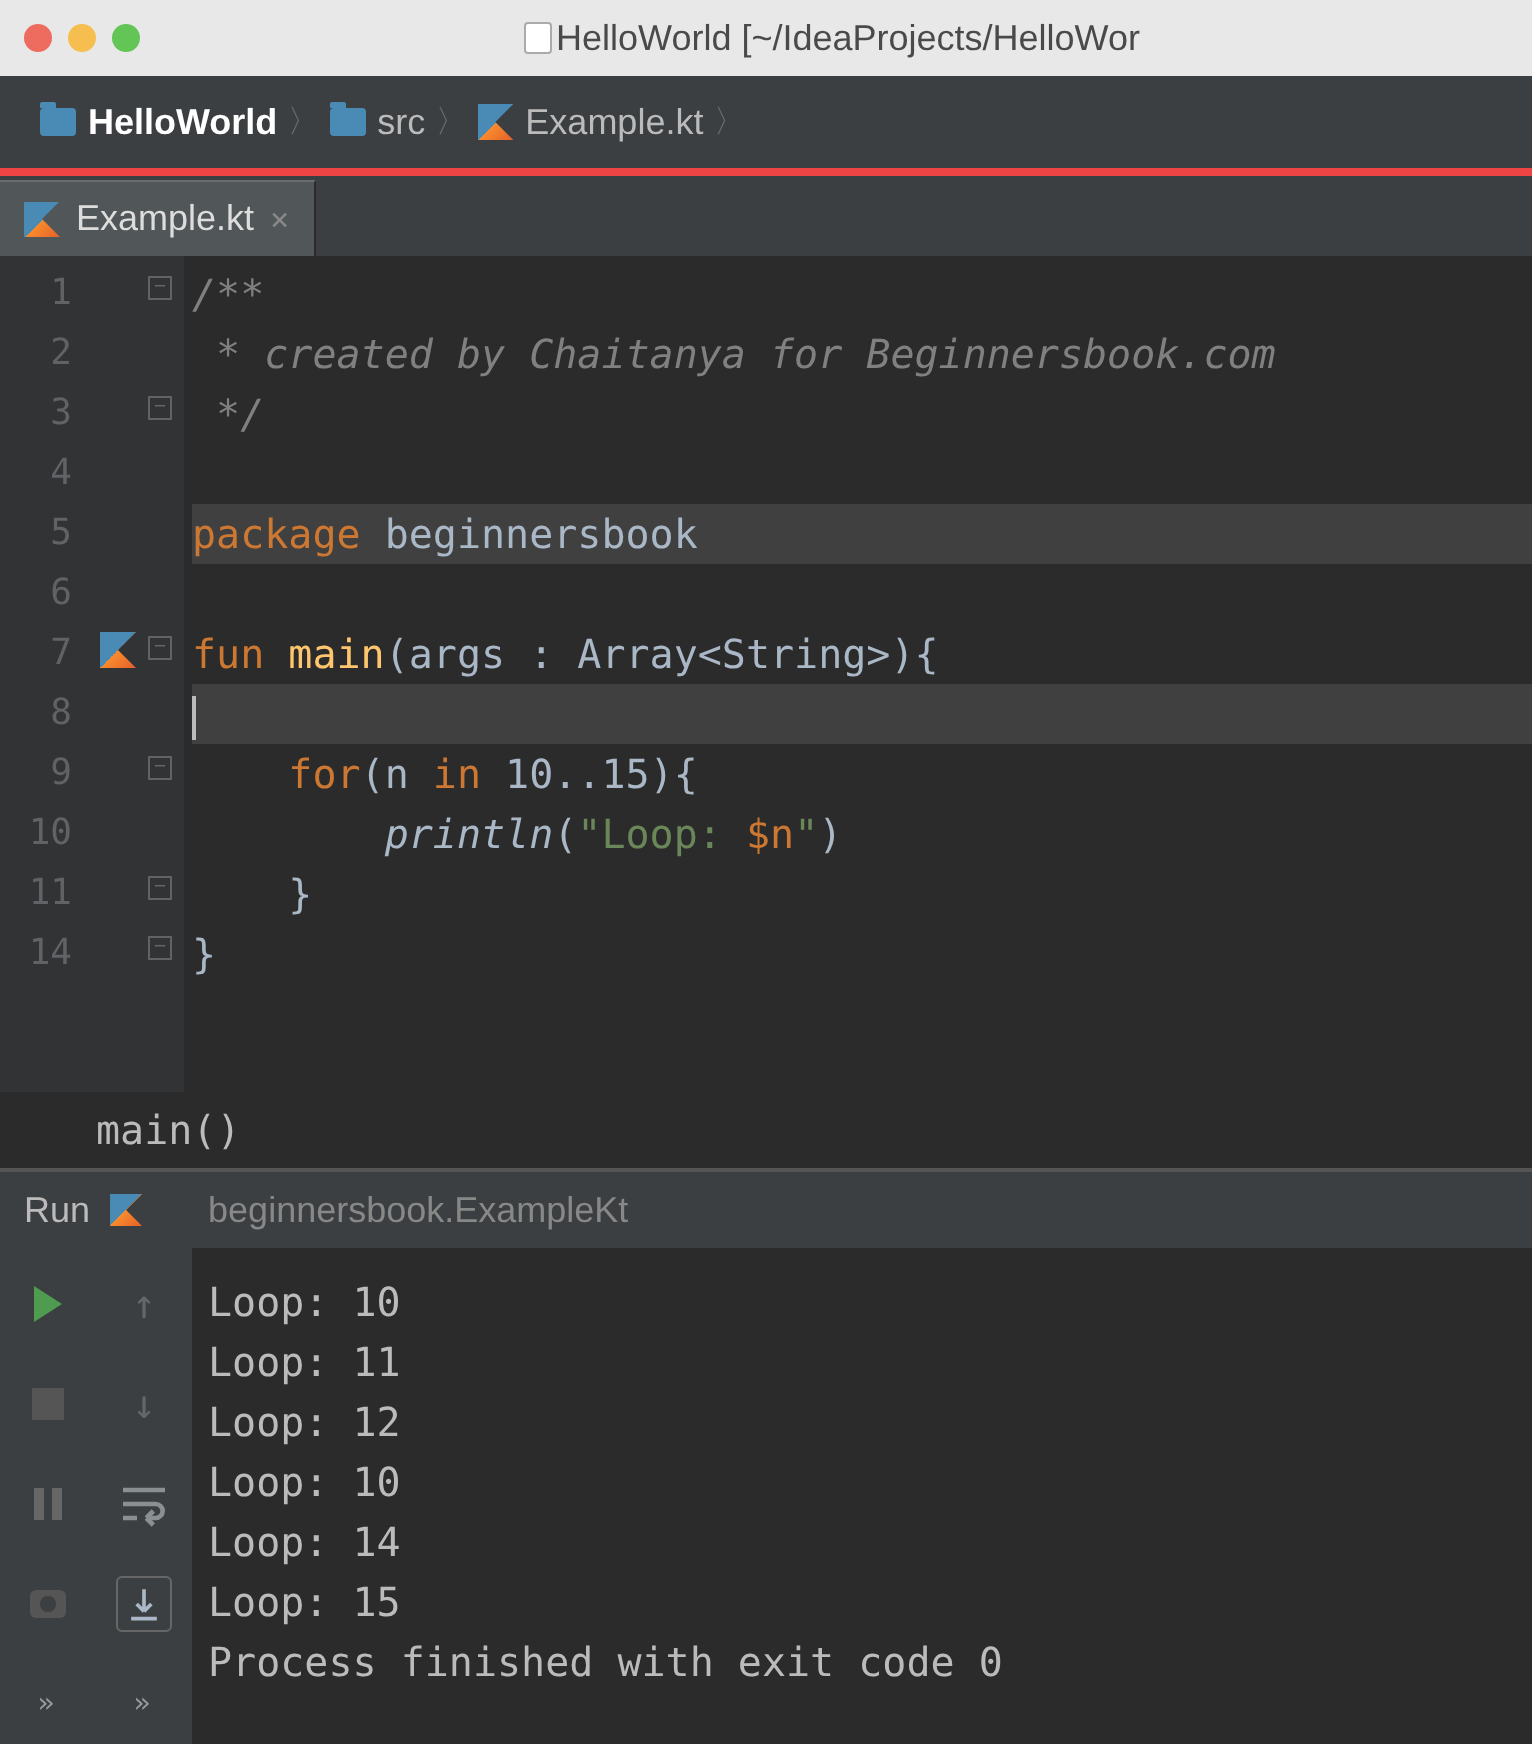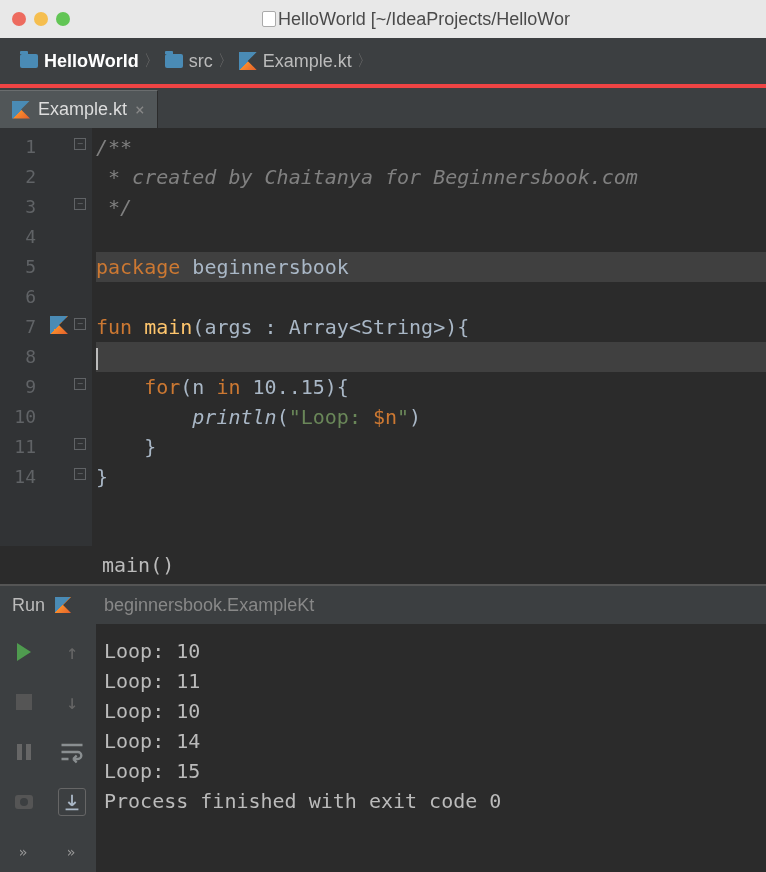--- a/index.html
+++ b/index.html
@@ -147,21 +147,21 @@
     .string { color: #6a8759; }
     .stringvar { color: #cc7832; }
     .highlight-line { background: #404040; }
     .cursor-caret {
       display: inline-block;
       width: 2px; height: 22px;
       background: #bbb;
       vertical-align: middle;
     }
     .structure-hint {
-      padding-left: 102px;
+      padding-left: 48px;
       color: #bbb;
       font-size: 20px;
       height: 38px;
       display: flex; align-items: center;
     }
     .run-header {
       height: 40px;
       background: #3c3f41;
       display: flex;
       align-items: center;
@@ -332,19 +332,20 @@
     <div class="tool-btn boxed">
       <svg viewBox="0 0 24 24" fill="none" stroke="#a9b7c6" stroke-width="2">
           <path d="M12 4v12m0 0l-4-4m4 4l4-4M5 20h14"></path>
         </svg>
     </div>
     <div class="tool-btn more-chevrons">»</div>
   </div>
   <div class="console">
     <div class="console-line">Loop: 10</div>
     <div class="console-line">Loop: 11</div>
+    <div class="console-line">Loop: 12</div>
     <div class="console-line">Loop: 10</div>
     <div class="console-line">Loop: 14</div>
     <div class="console-line">Loop: 15</div>
     <div class="console-line"></div>
     <div class="console-line">Process finished with exit code 0</div>
   </div>
 </div>
 
 </body></html>

